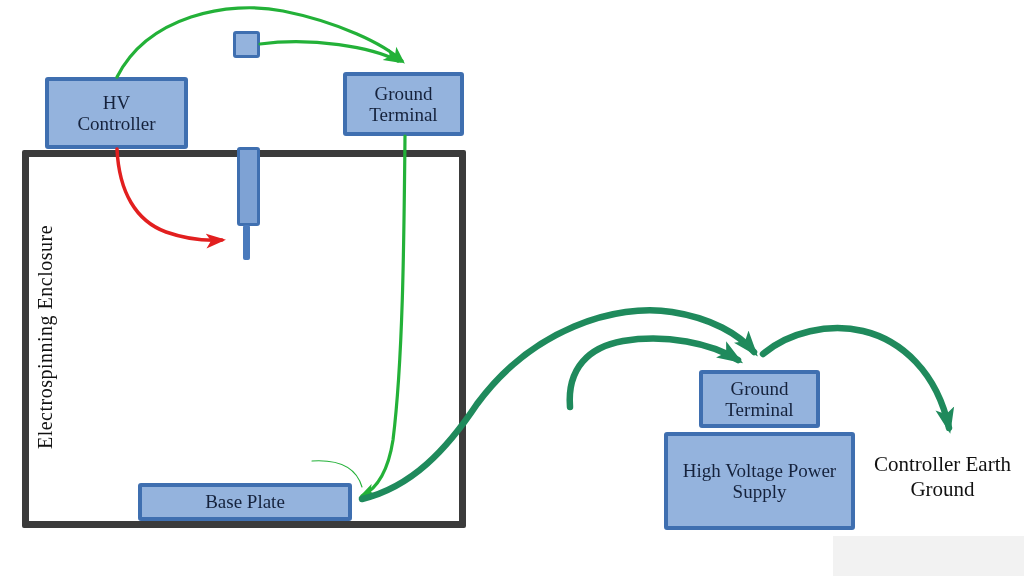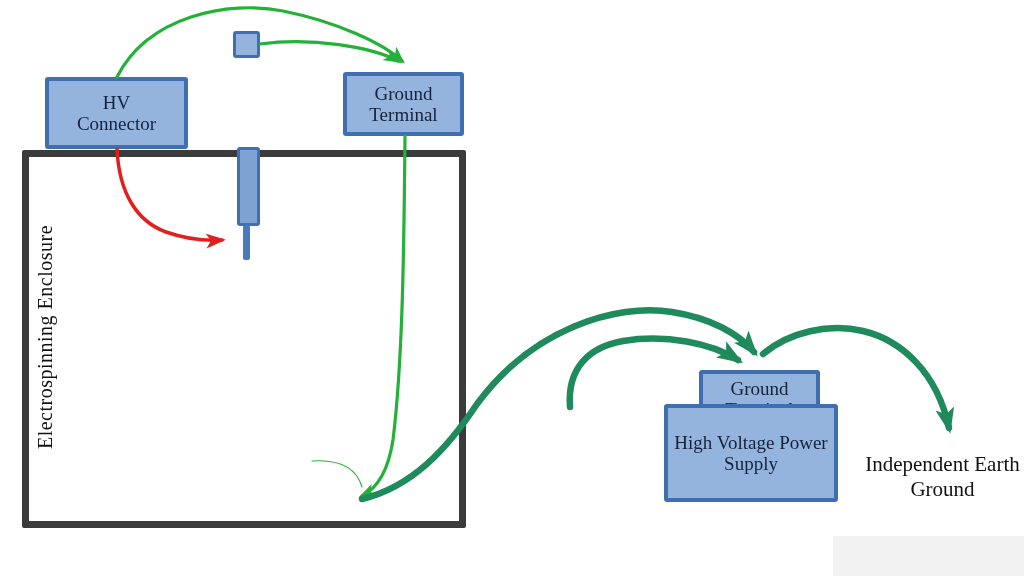--- a/index.html
+++ b/index.html
@@ -43,21 +43,21 @@
   .hv-connector span{max-width:100px;}
   .syringe-body{left:200px;top:55px;width:94px;height:93px;}
   .syringe-cap{left:233px;top:31px;width:27px;height:27px;border-width:3px;}
   .syringe-barrel{left:237px;top:147px;width:23px;height:79px;border-width:3px;background:#7ea2d4;}
   .syringe-needle{left:243px;top:225px;width:7px;height:35px;background:#4a7abc;border:none;border-radius:2px;}
   .gt-top{left:343px;top:72px;width:121px;height:64px;}
   .collector{left:170px;top:447px;width:143px;height:37px;}
   .base-plate{left:138px;top:483px;width:214px;height:38px;}
   .controller{left:510px;top:406px;width:121px;height:118px;}
   .gt-psu{left:699px;top:370px;width:121px;height:58px;}
-  .hvps{left:664px;top:404px;width:174px;height:98px;}
+  .hvps{left:664px;top:432px;width:191px;height:98px;}
   .earth-ground{
     position:absolute;
     left:860px;top:452px;width:165px;
     text-align:center;
     font-size:21px;line-height:1.18;
     color:#111111;
   }
   .watermark{
     position:absolute;
     left:833px;top:536px;width:191px;height:40px;
@@ -76,32 +76,35 @@
   <div class="watermark"></div>
 
   <div class="enclosure"></div>
   <div class="enclosure-label">Electrospinning Enclosure</div>
 
   <div class="box syringe-cap"></div>
   <div class="box syringe-barrel"></div>
   <div class="box syringe-needle"></div>
 
   <div class="box hv-connector">
-    <span>HV Connector</span>
+    <span>HV Controller</span>
   </div>
   <div class="box gt-top">
     <span>Ground Terminal</span>
+  </div>
+  <div class="box base-plate">
+    <span>Base Plate</span>
   </div>
   <div class="box gt-psu">
     <span>Ground Terminal</span>
   </div>
   <div class="box hvps">
     <span>High Voltage Power Supply</span>
   </div>
-  <div class="earth-ground">Independent Earth Ground</div>
+  <div class="earth-ground">Controller Earth Ground</div>
 
   <svg class="arrows" width="1024" height="576" viewBox="0 0 1024 576" xmlns="http://www.w3.org/2000/svg">
     <defs>
       <marker id="head-green" markerUnits="userSpaceOnUse" markerWidth="18" markerHeight="14" refX="14" refY="7" orient="auto">
         <path d="M0,0.5 L18,7 L0,13.5 L4.5,7 Z" fill="#23b138"></path>
       </marker>
       <marker id="head-teal" markerUnits="userSpaceOnUse" markerWidth="26" markerHeight="20" refX="20" refY="10" orient="auto">
         <path d="M0,0.5 L26,10 L0,19.5 L6,10 Z" fill="#1f8a5c"></path>
       </marker>
       <marker id="head-red" markerUnits="userSpaceOnUse" markerWidth="20" markerHeight="16" refX="16" refY="8" orient="auto">

